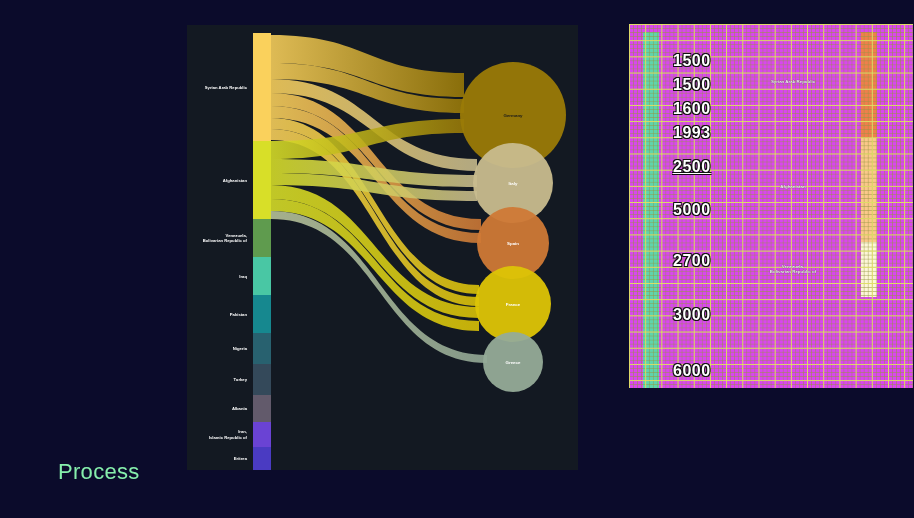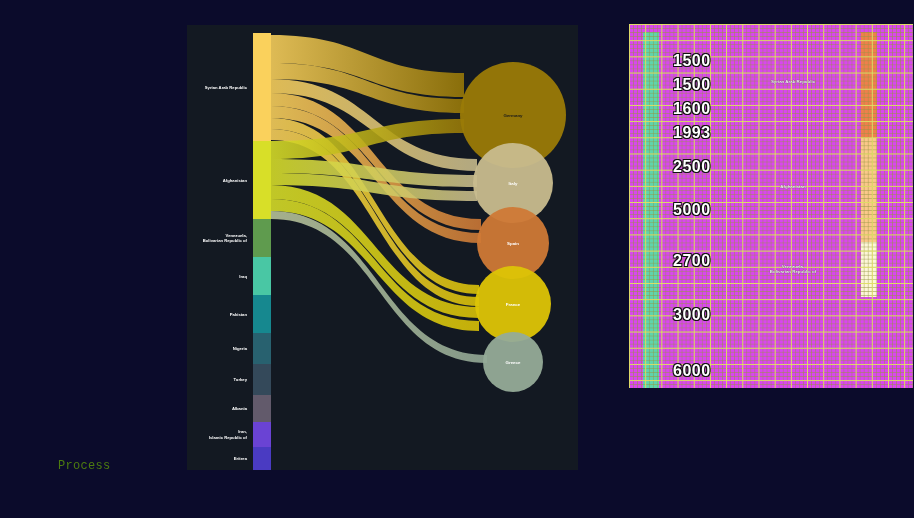--- a/index.html
+++ b/index.html
@@ -56,22 +56,22 @@
   #value-list{position:absolute;left:44px;top:12px;z-index:4;}
   .value-item{
     color:#ffffff;font-weight:bold;font-size:16px;
     font-family:"Liberation Sans",sans-serif;
     text-shadow:1px 1px 0 #111, -1px 1px 0 #111, 1px -1px 0 #111, -1px -1px 0 #111;
     position:absolute;left:0;letter-spacing:0.5px;
   }
   
   #caption{
     position:absolute;left:58px;top:459px;
-    color:#4d7c0f;font-size:12px;
-    font-family:Liberation Mono, monospace;
+    color:#86efac;font-size:22px;
+    font-family:Liberation Sans, sans-serif;
     letter-spacing:.3px;
   }
 </style>
 </head>
 <body>
 
 <div id="sankey-panel">
   <svg id="sankey-svg" width="391" height="445" viewBox="0 0 391 445">
     <defs id="sankey-defs">
         <linearGradient id="lg0" x1="0" y1="0" x2="1" y2="0">
@@ -197,21 +197,21 @@
       <div class="grid-bar-label" style="width: 120px; left: 104px; top: 55px;">Syrian Arab Republic</div>
       <div class="grid-bar-label" style="width: 120px; left: 104px; top: 160px;">Afghanistan</div>
       <div class="grid-bar-label" style="width: 120px; left: 104px; top: 239.5px;">Venezuela,
 Bolivarian Republic of</div>
     </div>
   <div id="value-list">
       <div class="value-item" style="top: 16px;">1500</div>
       <div class="value-item" style="top: 40px;">1500</div>
       <div class="value-item" style="top: 64px; text-align: center;">1600</div>
       <div class="value-item" style="top: 88px;">1993</div>
-      <div class="value-item" style="top: 122px;">2500</div>
+      <div class="value-item" style="top: 122px; text-decoration: underline;">2500</div>
       <div class="value-item" style="top: 165px;">5000</div>
       <div class="value-item" style="top: 216px;">2700</div>
       <div class="value-item" style="top: 270px;">3000</div>
       <div class="value-item" style="top: 326px;">6000</div>
     </div>
   <div id="grid-lines"></div>
 </div>
 
 <div id="caption">Process</div>
 

